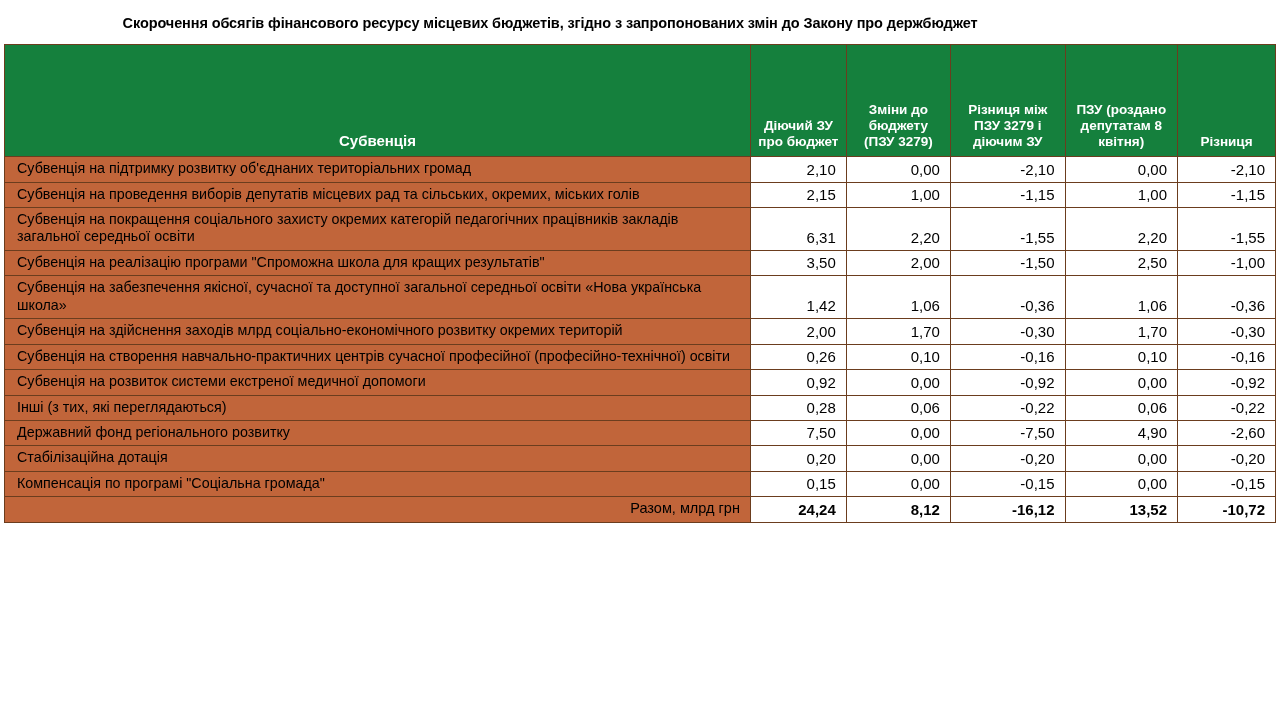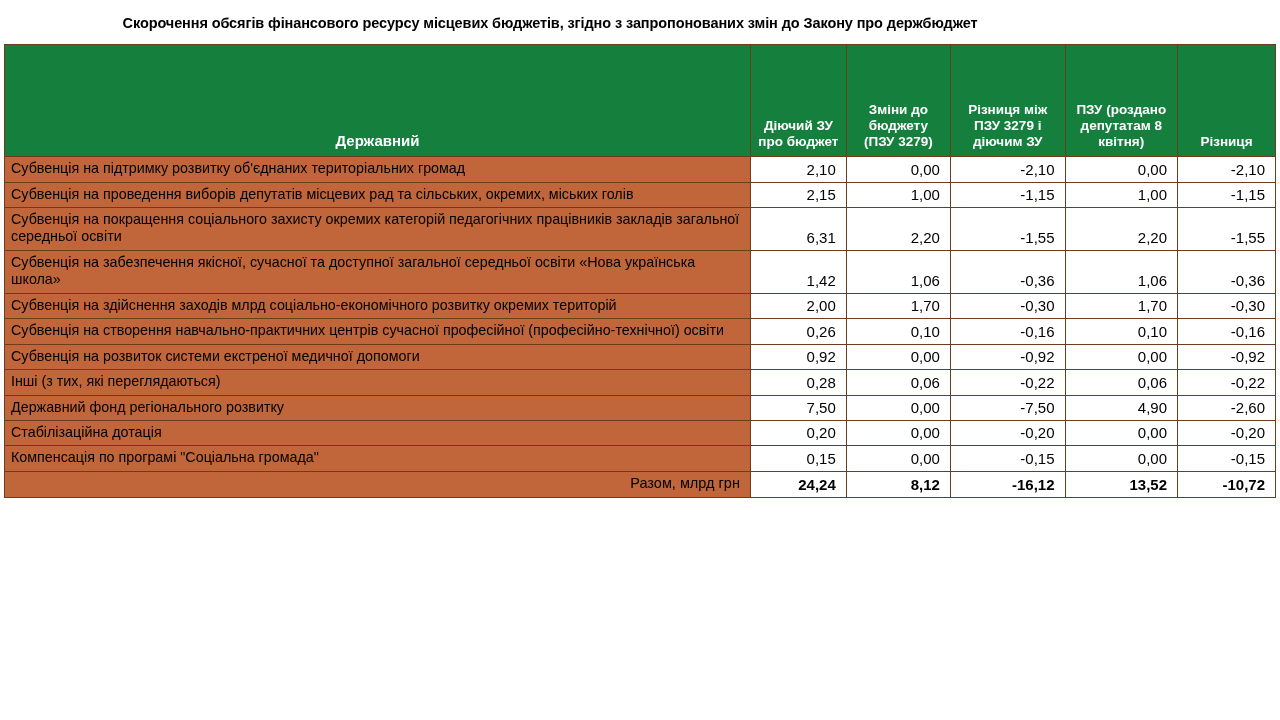--- a/index.html
+++ b/index.html
@@ -51,21 +51,21 @@
     height: 112px;
   }
   thead th.subv-head {
     font-size: 15px;
   }
   tbody td.label {
     background: #c1653a;
     color: #000000;
     font-size: 14.3px;
     text-align: left;
-    padding: 3px 6px 4px 6px;
+    padding: 3px 6px 4px 12px;
     line-height: 1.22;
     vertical-align: top;
   }
   tbody tr td.num {
     background: #ffffff;
     text-align: right;
     font-size: 15px;
     padding: 2px 10px 4px 4px;
     vertical-align: bottom;
   }
@@ -98,21 +98,21 @@
     <colgroup>
       <col class="col-label">
       <col class="col-n1">
       <col class="col-n2">
       <col class="col-n3">
       <col class="col-n4">
       <col class="col-n5">
     </colgroup>
     <thead>
       <tr>
-        <th class="subv-head">Державний</th>
+        <th class="subv-head">Субвенція</th>
         <th>Діючий ЗУ про бюджет</th>
         <th>Зміни до бюджету (ПЗУ 3279)</th>
         <th>Різниця між ПЗУ 3279 і діючим ЗУ</th>
         <th>ПЗУ (роздано депутатам 8 квітня)</th>
         <th>Різниця</th>
       </tr>
     </thead>
     <tbody>
       <tr>
         <td class="label">Субвенція на підтримку розвитку об'єднаних територіальних громад</td>
@@ -130,20 +130,28 @@
         <td class="num">1,00</td>
         <td class="num">-1,15</td>
       </tr>
       <tr>
         <td class="label">Субвенція на покращення соціального захисту окремих категорій педагогічних працівників закладів загальної середньої освіти</td>
         <td class="num">6,31</td>
         <td class="num">2,20</td>
         <td class="num">-1,55</td>
         <td class="num">2,20</td>
         <td class="num">-1,55</td>
+      </tr>
+      <tr>
+        <td class="label">Субвенція на реалізацію програми "Спроможна школа для кращих результатів"</td>
+        <td class="num">3,50</td>
+        <td class="num">2,00</td>
+        <td class="num">-1,50</td>
+        <td class="num">2,50</td>
+        <td class="num">-1,00</td>
       </tr>
       <tr>
         <td class="label">Субвенція на забезпечення якісної, сучасної та доступної загальної середньої освіти «Нова українська школа»</td>
         <td class="num">1,42</td>
         <td class="num">1,06</td>
         <td class="num">-0,36</td>
         <td class="num">1,06</td>
         <td class="num">-0,36</td>
       </tr>
       <tr>

